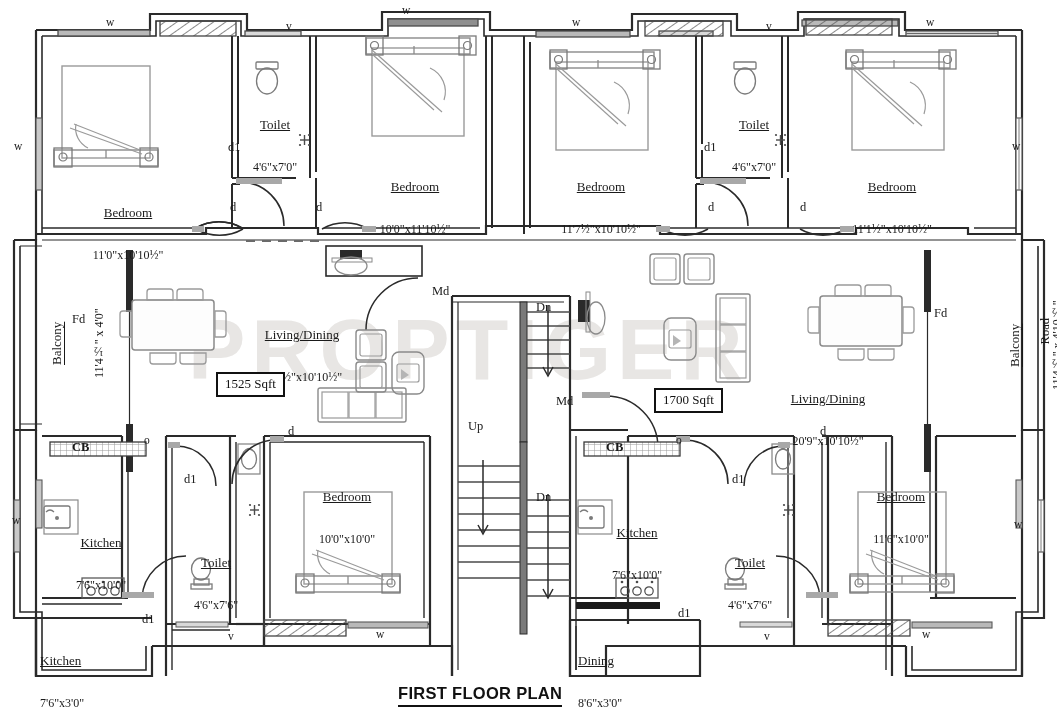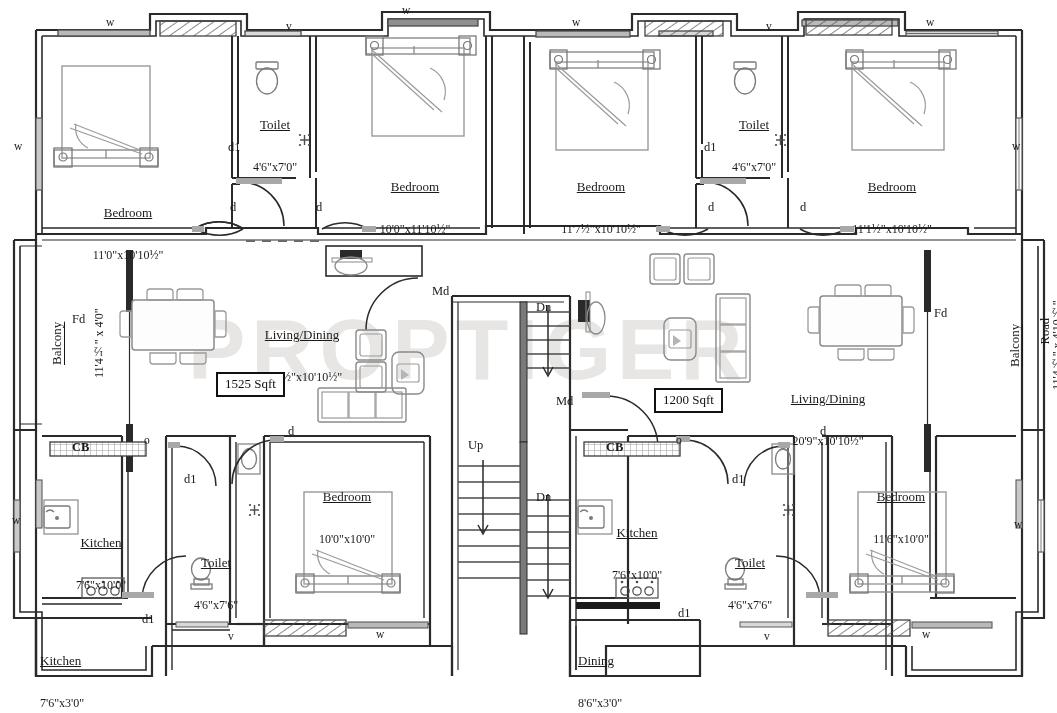--- a/index.html
+++ b/index.html
@@ -506,21 +506,21 @@
   <div class="lbl room" style="left:222px;top:300px;width:160px;">
     <span class="nm">Living/Dining</span>
     <span class="dim">20'1½"x10'10½"</span>
   </div>
   <div class="lbl room" style="left:752px;top:364px;width:152px;">
     <span class="nm">Living/Dining</span>
     <span class="dim">20'9"x10'10½"</span>
   </div>
 
   <div class="sqft" style="left:216px;top:372px;">1525 Sqft</div>
-  <div class="sqft" style="left:654px;top:388px;">1200 Sqft</div>
+  <div class="sqft" style="left:654px;top:388px;">1700 Sqft</div>
 
   <div class="lbl vert room" style="left:22px;top:288px;height:110px;">
     <span class="nm">Balcony</span>
     <span class="dim">11'4½" x 4'0"</span>
   </div>
   <div class="lbl vert room" style="left:980px;top:288px;height:115px;">
     <span class="nm">Balcony</span>
     <span class="dim">11'4½" x 4'10½"</span>
   </div>
   <div class="lbl vert mid" style="left:1038px;top:318px;">Road</div>
@@ -584,25 +584,26 @@
   <div class="lbl mid" style="left:288px;top:424px;">d</div>
   <div class="lbl mid" style="left:820px;top:424px;">d</div>
   <div class="lbl mid" style="left:184px;top:472px;">d1</div>
   <div class="lbl mid" style="left:732px;top:472px;">d1</div>
   <div class="lbl mid" style="left:142px;top:612px;">d1</div>
   <div class="lbl mid" style="left:678px;top:606px;">d1</div>
 
   <div class="lbl mid" style="left:432px;top:284px;">Md</div>
   <div class="lbl mid" style="left:556px;top:394px;">Md</div>
 
-  <div class="lbl mid" style="left:468px;top:438px;">Up</div>
+  <div class="lbl mid" style="left:468px;top:419px;">Up</div>
   <div class="lbl mid" style="left:536px;top:300px;">Dn</div>
   <div class="lbl mid" style="left:536px;top:490px;">Dn</div>
 
   <div class="lbl mid" style="left:72px;top:312px;">Fd</div>
   <div class="lbl mid" style="left:934px;top:306px;">Fd</div>
   <div class="lbl mid" style="left:72px;top:440px;font-weight:bold;">CB</div>
   <div class="lbl mid" style="left:606px;top:440px;font-weight:bold;">CB</div>
   <div class="lbl tiny" style="left:144px;top:434px;">o</div>
   <div class="lbl tiny" style="left:676px;top:434px;">o</div>
 
+  <div class="title" style="left:398px;top:684px;">FIRST FLOOR PLAN</div>
 
 </div>
 
 </body></html>

